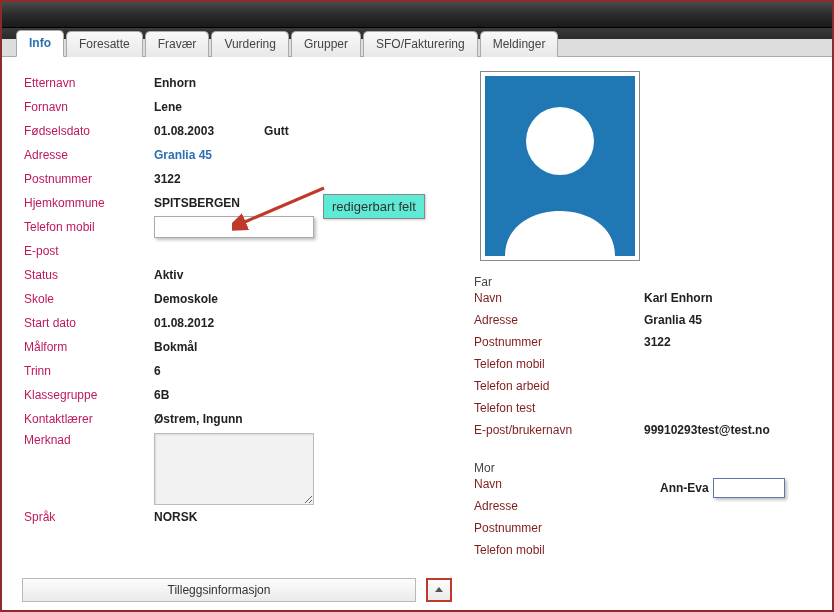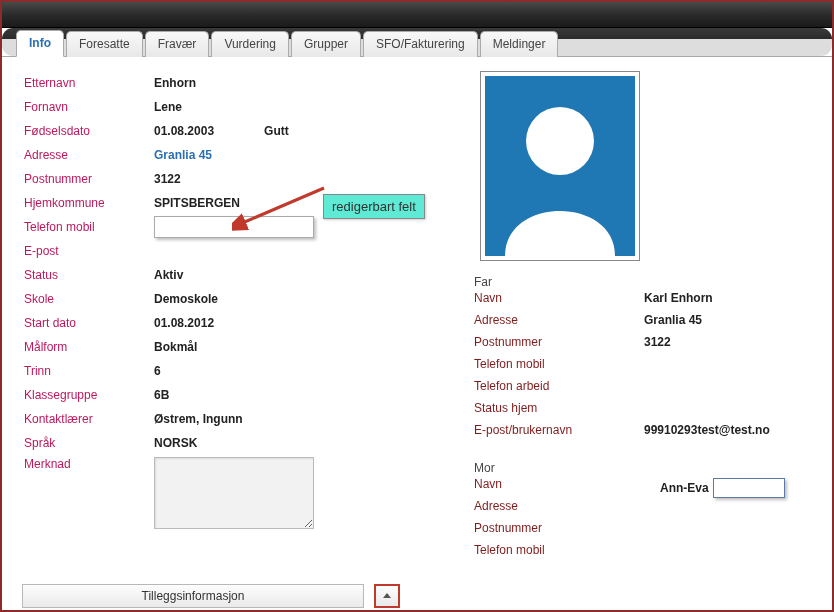--- a/index.html
+++ b/index.html
@@ -19,21 +19,20 @@
     height: 26px;
     border-bottom: 1px solid #000;
   }
   .tabs {
     display: flex;
     align-items: flex-end;
     padding-left: 14px;
     height: 28px;
     background: linear-gradient(to bottom,#3a3a3a,#2a2a2a 40%, #ddd 40%, #ddd);
     position: relative;
-    border-radius: 11px;
   }
   .tab {
     background: linear-gradient(to bottom,#f8f8f8,#e8e8e8);
     border: 1px solid #aaa;
     border-bottom: none;
     border-top-left-radius: 5px;
     border-top-right-radius: 5px;
     padding: 5px 12px 6px;
     margin-right: 2px;
     color: #444;
@@ -110,22 +109,22 @@
     z-index:10;
   }
   .arrow {
     position:absolute;
     left:230px; top:178px;
     z-index:9;
     pointer-events:none;
   }
   .expander {
     position:absolute;
-    left:20px; bottom:2px;
-    width:378px; height:24px;
+    left:20px; bottom:8px;
+    width:430px; height:24px;
     display:flex;
     gap:11px;
   }
   .expander-btn {
     flex:1;
     background: linear-gradient(to bottom,#fdfdfd,#eaeaea);
     border:1px solid #b8b8b8;
     text-align:center;
     font-size:12px;
     color:#333;
@@ -214,27 +213,27 @@
         <div class="value">6</div>
       </div>
     <div class="row">
         <div class="label">Klassegruppe</div>
         <div class="value">6B</div>
       </div>
     <div class="row">
         <div class="label">Kontaktlærer</div>
         <div class="value">Østrem, Ingunn</div>
       </div>
-    <div class="row">
-        <div class="label">Språk</div>
-        <div class="value">NORSK</div>
-      </div>
     <div class="row" style="align-items:flex-start;margin-top:2px">
         <div class="label">Merknad</div>
         <textarea class="textarea-merknad" style=""></textarea>
+      </div>
+    <div class="row">
+        <div class="label">Språk</div>
+        <div class="value">NORSK</div>
       </div>
   </div>
 
   <div class="col-right">
     <div class="photo">
       <svg viewBox="0 0 150 180">
         <rect width="150" height="180" fill="#1f77b4"></rect>
         <circle cx="75" cy="65" r="34" fill="#fff"></circle>
         <path d="M20 180 C20 120 130 120 130 180 Z" fill="#fff"></path>
       </svg>
@@ -255,21 +254,21 @@
       </div>
     <div class="r-row">
         <div class="r-label">Telefon mobil</div>
         <div class="r-value"></div>
       </div>
     <div class="r-row">
         <div class="r-label">Telefon arbeid</div>
         <div class="r-value"></div>
       </div>
     <div class="r-row">
-        <div class="r-label">Status hjem</div>
+        <div class="r-label">Telefon test</div>
         <div class="r-value"></div>
       </div>
     <div class="r-row">
         <div class="r-label">E-post/brukernavn</div>
         <div class="r-value">99910293test@test.no</div>
       </div>
 
     <div class="section-title" style="margin-top:16px">Mor</div>
     <div class="r-row">
         <div class="r-label">Navn</div>

